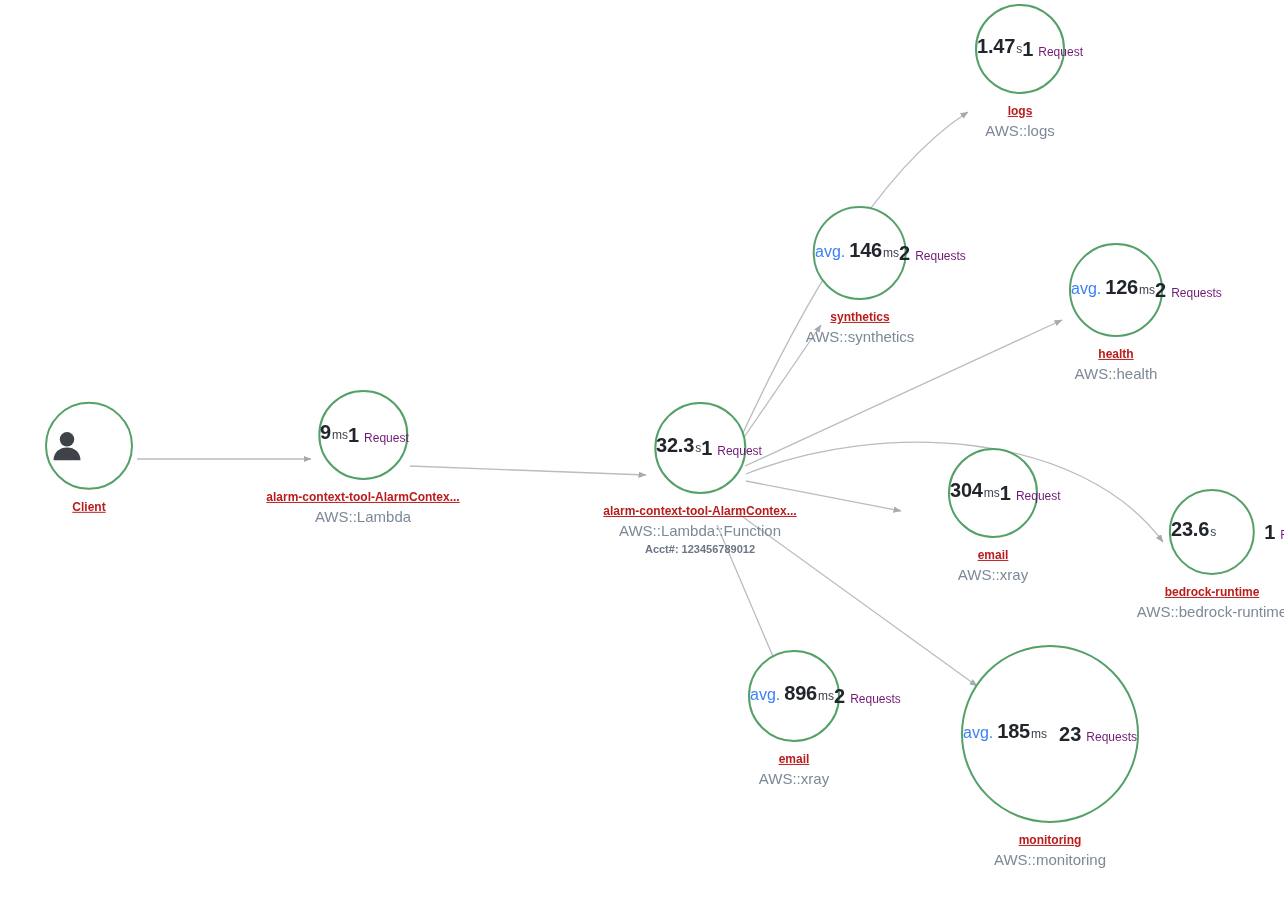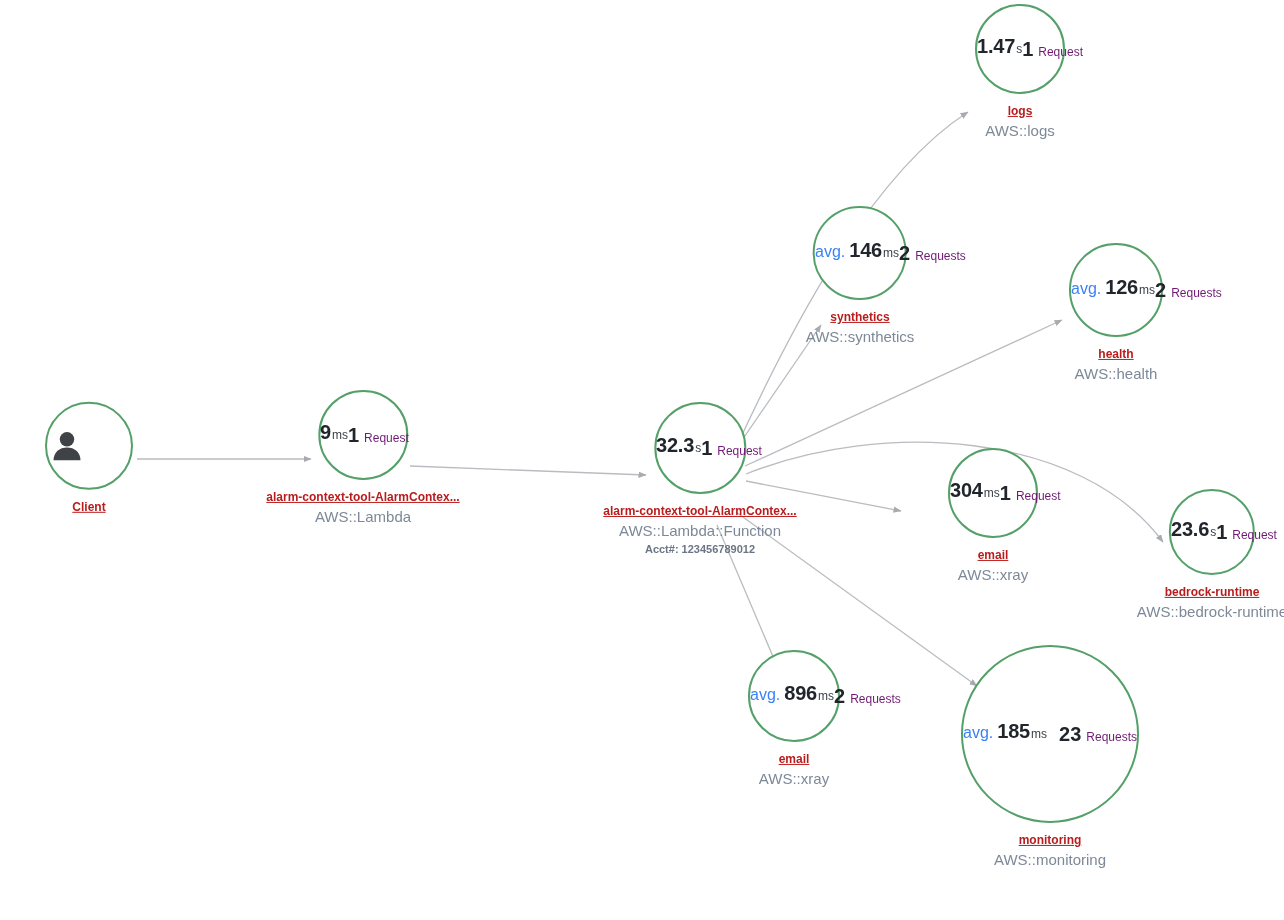--- a/index.html
+++ b/index.html
@@ -241,21 +241,21 @@
             <span class="metric-count-num">1</span>
             <span class="metric-count-word">Request</span>
           </div>
         </div>
         <div class="node-labels">
           <div class="node-title">email</div>
           <div class="node-subtitle">AWS::xray</div>
         </div>
       </div>
       <div class="node" style="left: 1212px; top: 556px;">
-        <div class="node-circle" style="width: 86px; height: 86px; border-width: 2.4px; border-color: rgb(84, 160, 104);">
+        <div class="node-circle" style="width: 86px; height: 86px; border-width: 2.4px; border-color: rgb(84, 160, 104); gap: 48px;">
           <div class="metric-line latency">
             <span class="metric-big">23.6</span>
             <span class="metric-unit">s</span>
           </div>
           <div class="metric-line">
             <span class="metric-count-num">1</span>
             <span class="metric-count-word">Request</span>
           </div>
         </div>
         <div class="node-labels">

